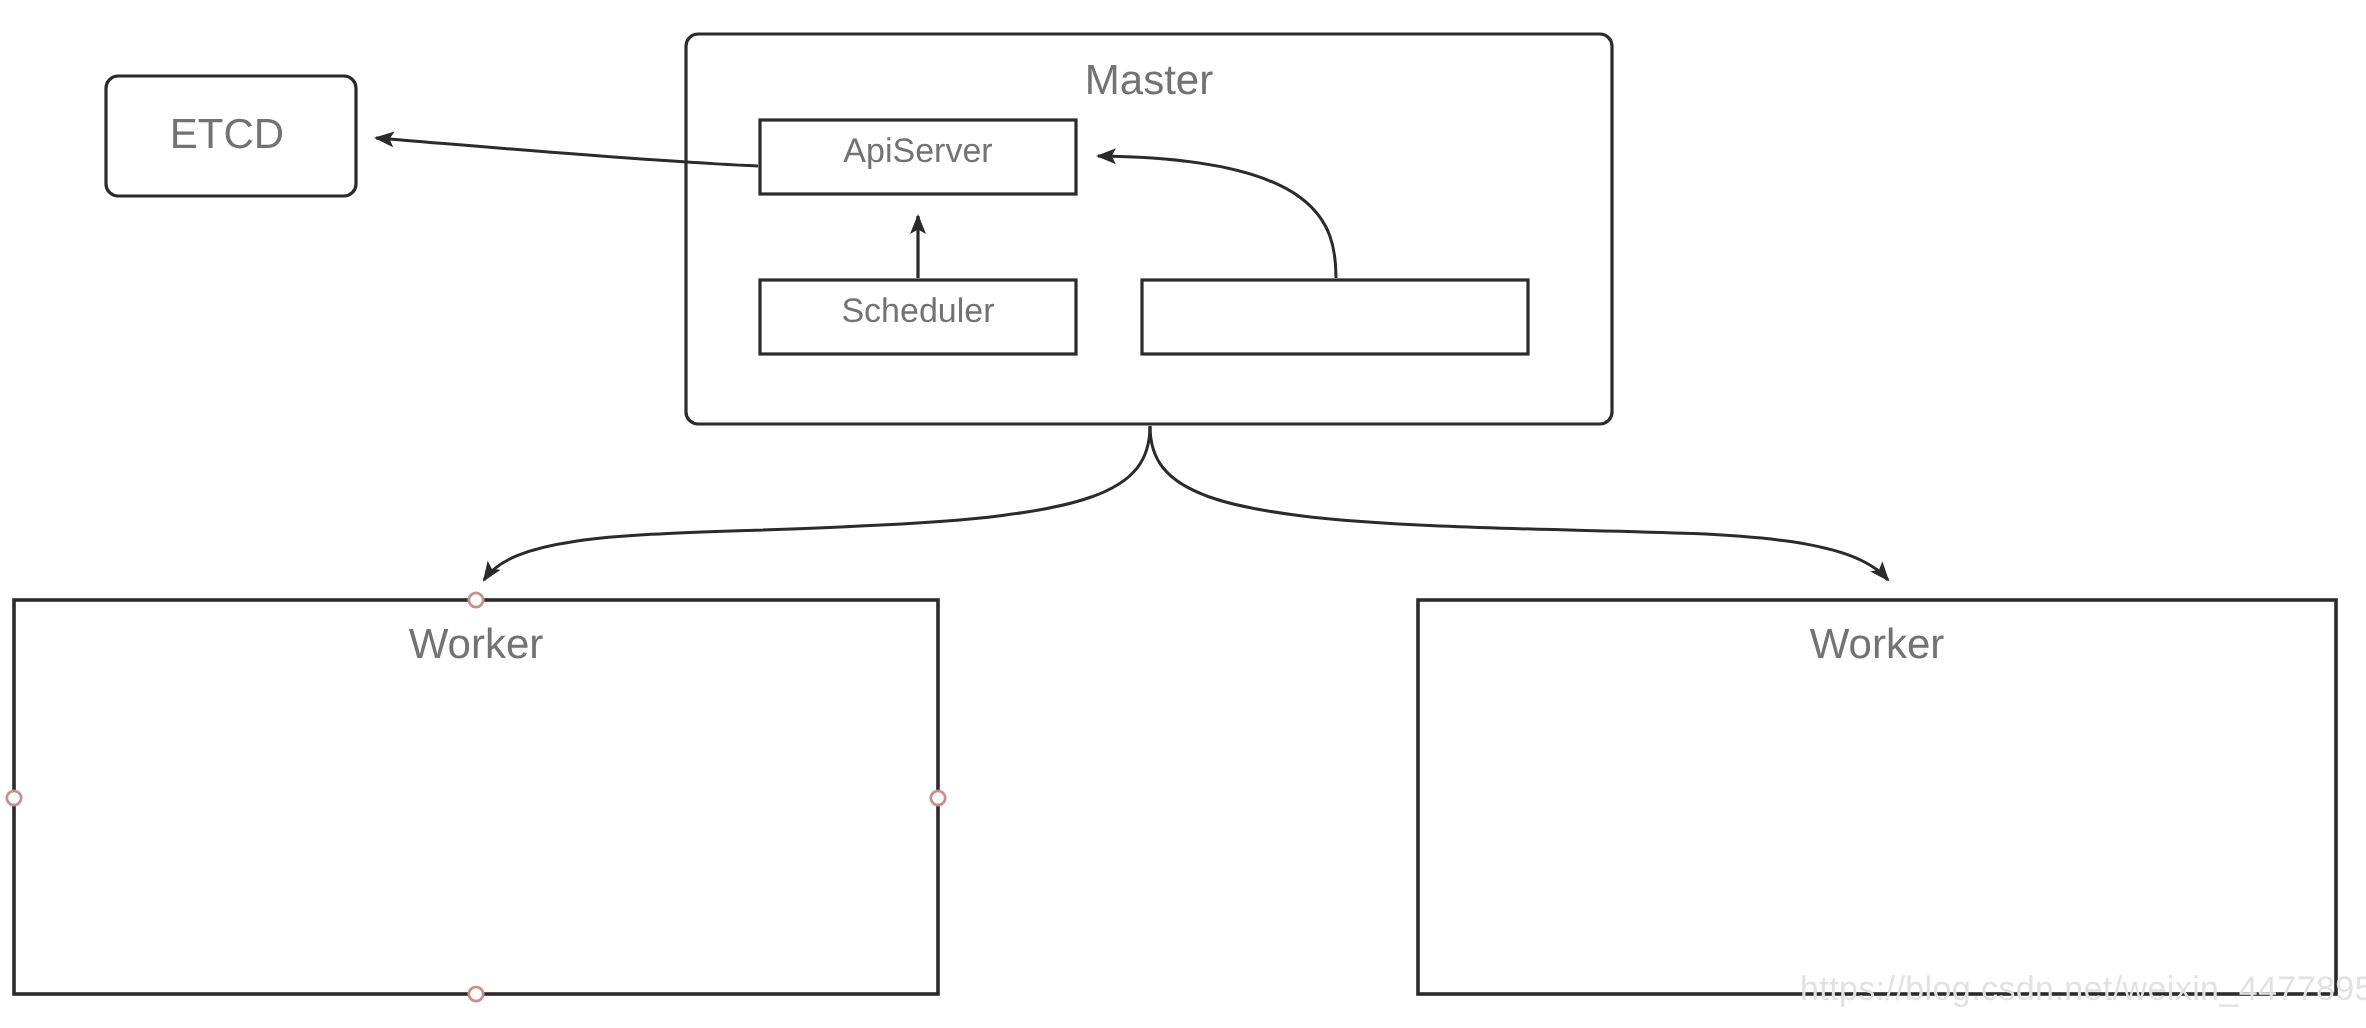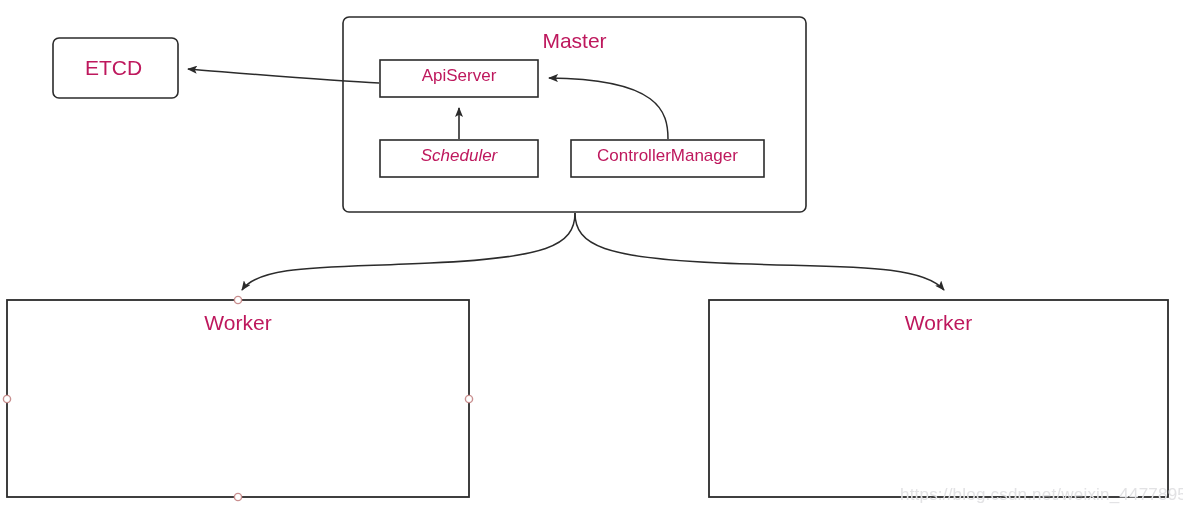--- a/index.html
+++ b/index.html
@@ -19,29 +19,29 @@
   }
   #diagram-svg {
     position: absolute;
     left: 0;
     top: 0;
     width: 1183px;
     height: 514px;
   }
   .node-label {
     position: absolute;
-    color: #be185d;
+    color: #737373;
     white-space: nowrap;
     text-align: center;
     pointer-events: none;
   }
   .lbl-etcd   { left: 53px;  top: 56px;  width: 121px; font-size: 21px; }
   .lbl-master { left: 343px; top: 29px;  width: 463px; font-size: 21px; }
   .lbl-api    { left: 380px; top: 66px;  width: 158px; font-size: 17px; }
-  .lbl-sched  { left: 380px; top: 146px; width: 158px; font-size: 17px; font-style: italic; }
+  .lbl-sched  { left: 380px; top: 146px; width: 158px; font-size: 17px; }
   .lbl-ctrl   { left: 571px; top: 146px; width: 193px; font-size: 17px; }
   .lbl-w1     { left: 7px;   top: 311px; width: 462px; font-size: 21px; }
   .lbl-w2     { left: 709px; top: 311px; width: 459px; font-size: 21px; }
   .watermark {
     position: absolute;
     left: 900px;
     top: 485px;
     font-size: 17px;
     color: #e2e2e4;
     white-space: nowrap;
@@ -88,19 +88,18 @@
     <circle cx="238" cy="300" r="3.6" fill="#ffffff" stroke="#c98f8f" stroke-width="1.4"></circle>
     <circle cx="7" cy="399" r="3.6" fill="#ffffff" stroke="#c98f8f" stroke-width="1.4"></circle>
     <circle cx="469" cy="399" r="3.6" fill="#ffffff" stroke="#c98f8f" stroke-width="1.4"></circle>
     <circle cx="238" cy="497" r="3.6" fill="#ffffff" stroke="#c98f8f" stroke-width="1.4"></circle>
   </svg>
 
   <div class="node-label lbl-etcd">ETCD</div>
   <div class="node-label lbl-master">Master</div>
   <div class="node-label lbl-api">ApiServer</div>
   <div class="node-label lbl-sched">Scheduler</div>
-  <div class="node-label lbl-ctrl">ControllerManager</div>
   <div class="node-label lbl-w1">Worker</div>
   <div class="node-label lbl-w2">Worker</div>
 
   <div class="watermark">https://blog.csdn.net/weixin_44778952</div>
 
 </div>
 
 </body></html>

